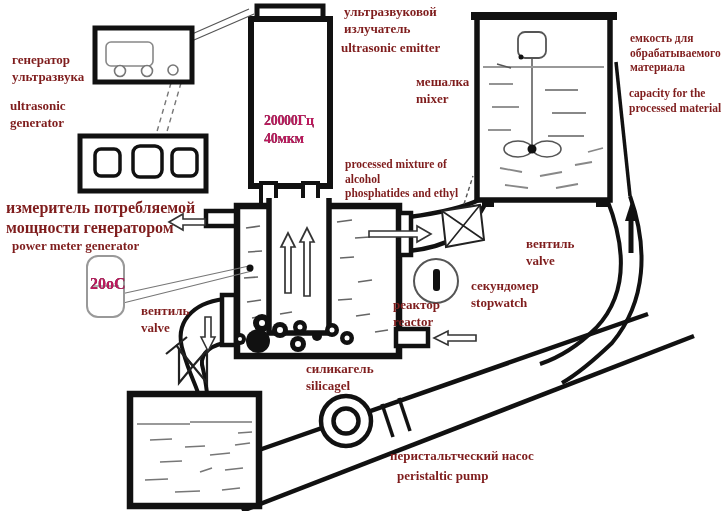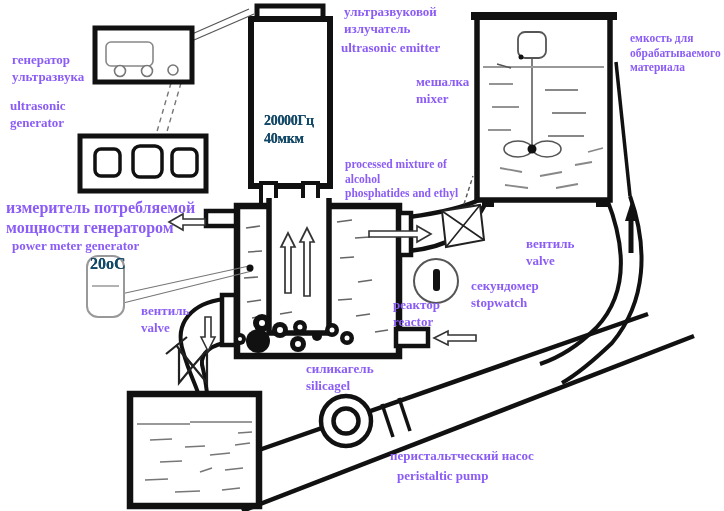--- a/index.html
+++ b/index.html
@@ -1,25 +1,25 @@
 <!DOCTYPE html>
 <html><head>
 <meta charset="utf-8">
 <style>
   html,body{margin:0;padding:0;background:#fff;}
   #stage{position:relative;width:724px;height:511px;background:#ffffff;overflow:hidden;
          font-family:"Liberation Serif","DejaVu Serif",serif;}
   #diagram-svg{position:absolute;left:0;top:0;}
-  .lbl{position:absolute;color:#8b5cf6;font-weight:bold;line-height:1.28;white-space:nowrap;}
+  .lbl{position:absolute;color:#7f1d1d;font-weight:bold;line-height:1.28;white-space:nowrap;}
   .s13{font-size:13px;}
   .s12{font-size:16px;}
   .s11{font-size:11.5px;}
   .s10{font-size:10.5px;}
   .s14{font-size:14px;letter-spacing:-0.3px;}
-  .blur{color:#0c4a6e;text-shadow:0 0 0.6px #444;}
+  .blur{color:#be185d;text-shadow:0 0 0.6px #444;}
 </style>
 </head>
 <body>
 
 <div id="stage">
 
 <svg id="diagram-svg" width="724" height="511" viewBox="0 0 724 511">
 
   <g fill="none" stroke="#111" stroke-width="4.5">
     <path d="M409,217 C440,213 463,208 481,199"></path>
@@ -213,21 +213,21 @@
   <div>ultrasonic</div>
   <div>generator</div>
 </div>
 
 <div class="lbl s12" style="left:6px;top:198px">
   <div>измеритель потребляемой</div>
   <div>мощности генератором</div>
 </div>
 <div class="lbl s13" style="left:12px;top:238px">power meter generator</div>
 
-<div class="lbl s12 blur" style="left:90px;top:254px">20оС</div>
+<div class="lbl s12 blur" style="left:90px;top:274px">20оС</div>
 
 <div class="lbl s13" style="left:344px;top:4px">
   <div>ультразвуковой</div>
   <div>излучатель</div>
 </div>
 <div class="lbl s13" style="left:341px;top:40px">ultrasonic emitter</div>
 
 <div class="lbl s14 blur" style="left:264px;top:112px">
   <div>20000Гц</div>
   <div>40мкм</div>
@@ -242,20 +242,24 @@
 <div class="lbl s13" style="left:416px;top:74px">
   <div>мешалка</div>
   <div>mixer</div>
 </div>
 
 <div class="lbl s11" style="left:630px;top:31px">
   <div>емкость для</div>
   <div>обрабатываемого</div>
   <div>материала</div>
 </div>
+<div class="lbl s11" style="left:629px;top:86px">
+  <div>capacity for the</div>
+  <div>processed material</div>
+</div>
 
 <div class="lbl s13" style="left:526px;top:236px">
   <div>вентиль</div>
   <div>valve</div>
 </div>
 
 <div class="lbl s13" style="left:471px;top:278px">
   <div>секундомер</div>
   <div>stopwatch</div>
 </div>

